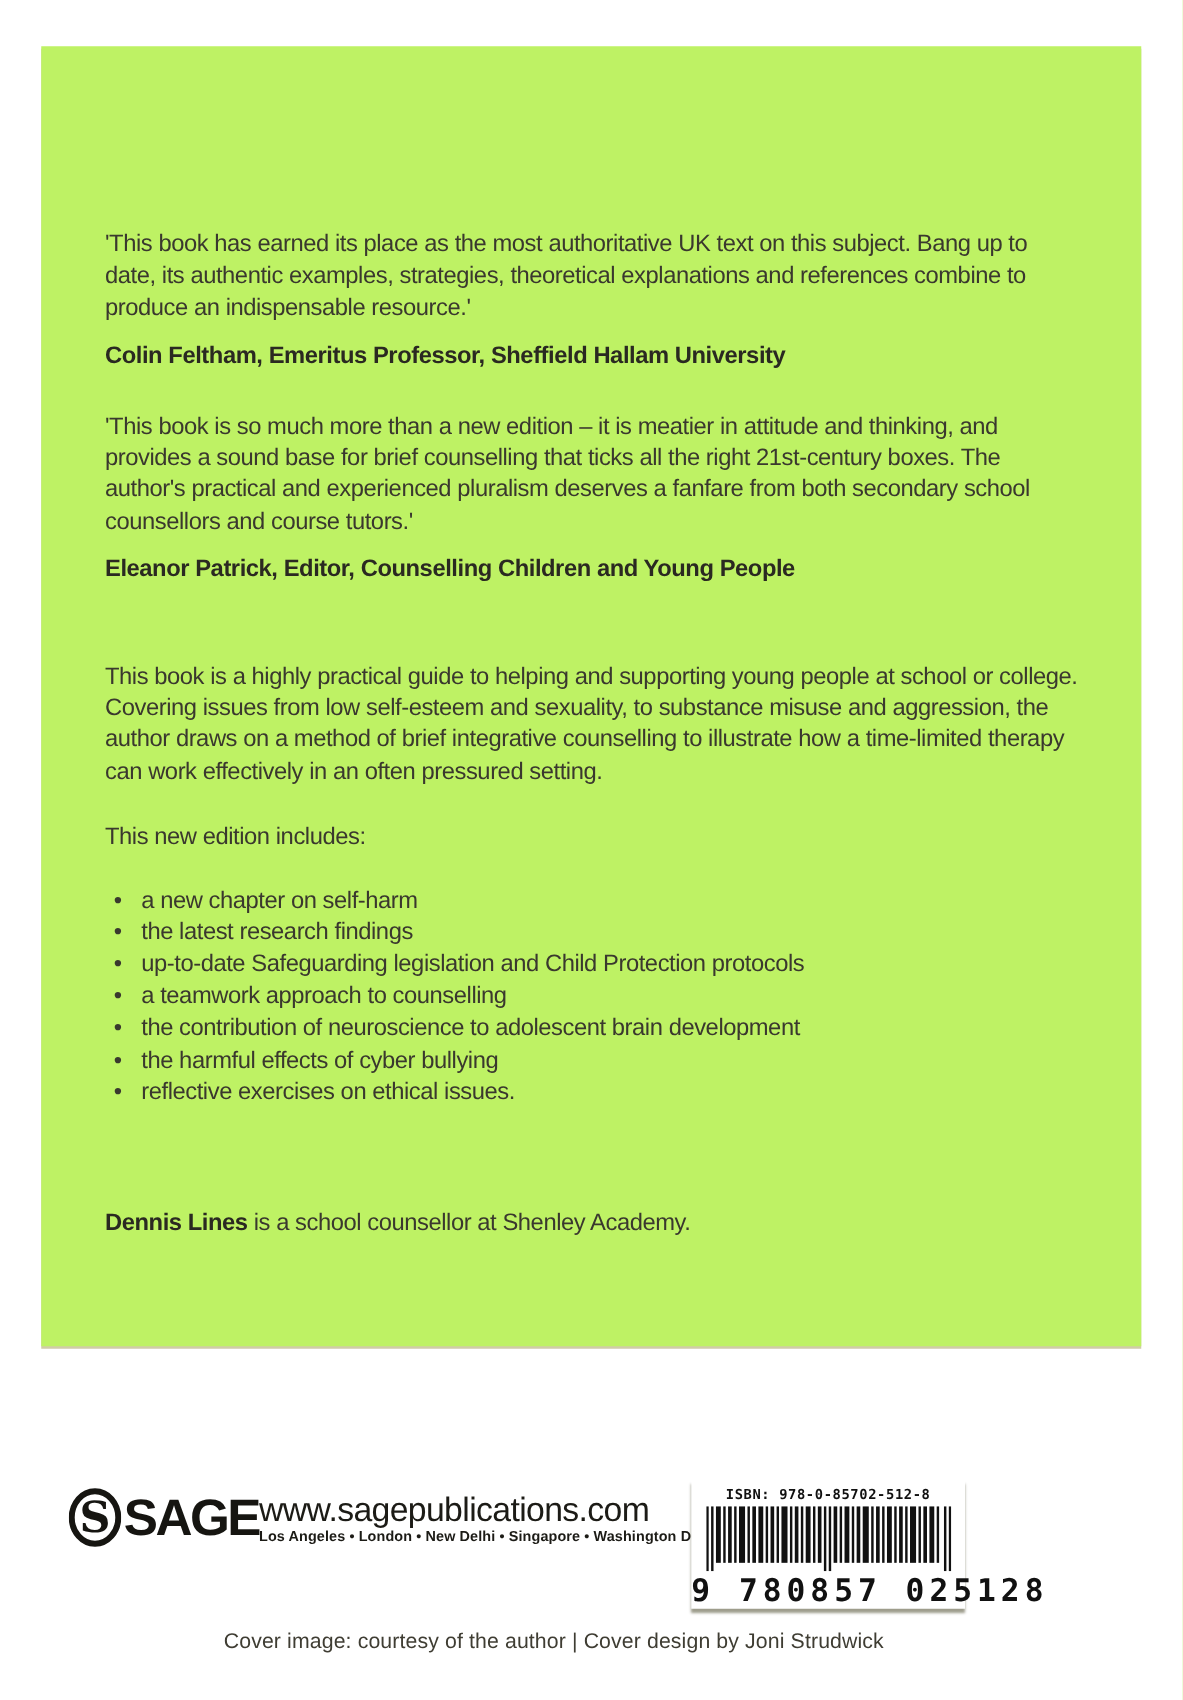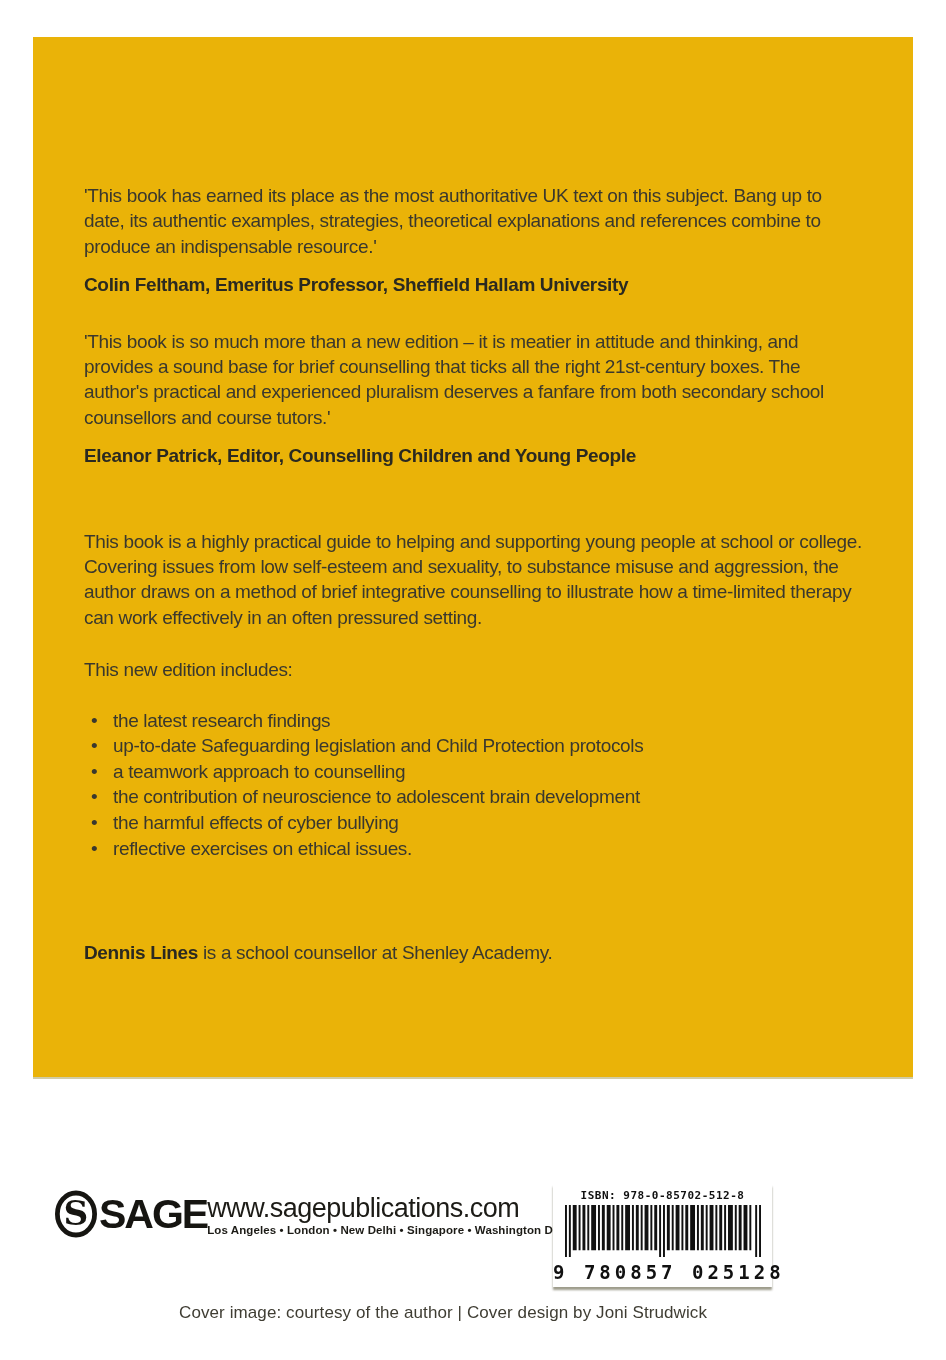--- a/index.html
+++ b/index.html
@@ -7,21 +7,21 @@
   body {
     width: 946px; height: 1360px;
     position: relative;
     font-family: "Liberation Sans", sans-serif;
     overflow: hidden;
   }
   .cover-card {
     position: absolute;
     left: 33px; top: 37px;
     width: 880px; height: 1040px;
-    background: #eab308;
+    background: #bef264;
     box-shadow: 0 2px 0 rgba(120,110,0,0.35);
   }
   .text-column {
     position: absolute;
     left: 51px; top: 146px;
     width: 782px;
     color: #3a382e;
     font-size: 19px;
     line-height: 25.4px;
     letter-spacing: -0.35px;
@@ -105,21 +105,21 @@
   .isbn-label {
     font-family: "DejaVu Sans Mono", monospace;
     font-weight: 700;
     font-size: 11px;
     letter-spacing: 0.5px;
     color: #111;
   }
   .ean-barcode { width: 196px; height: 52px; margin-top: 3px; display: inline-block; }
   .barcode-digits {
     font-family: "DejaVu Sans Mono", monospace;
-    font-size: 19px;
+    font-size: 25px;
     font-weight: 700;
     letter-spacing: 4px;
     color: #111;
     line-height: 22px;
     margin-top: 0px;
     white-space: nowrap;
   }
 </style>
 </head>
 <body>
@@ -131,20 +131,21 @@
     <p class="attribution">Colin Feltham, Emeritus Professor, Sheffield Hallam University</p>
 
     <p class="quote">'This book is so much more than a new edition – it is meatier in attitude and thinking, and provides a sound base for brief counselling that ticks all the right 21st-century boxes. The author's practical and experienced pluralism deserves a fanfare from both secondary school counsellors and course tutors.'</p>
     <p class="attribution">Eleanor Patrick, Editor, Counselling Children and Young People</p>
 
     <p class="description">This book is a highly practical guide to helping and supporting young people at school or college.  Covering issues from low self-esteem and sexuality, to substance misuse and aggression, the author draws on a method of brief integrative counselling to illustrate how a time-limited therapy can work effectively in an often pressured setting.</p>
 
     <p class="edition-intro">This new edition includes:</p>
 
     <ul class="bullets">
+        <li>a new chapter on self-harm</li>
         <li>the latest research findings</li>
         <li>up-to-date Safeguarding legislation and Child Protection protocols</li>
         <li>a teamwork approach to counselling</li>
         <li>the contribution of neuroscience to adolescent brain development</li>
         <li>the harmful effects of cyber bullying</li>
         <li>reflective exercises on ethical issues.</li>
       </ul>
 
 
     <p class="author-bio"><span class="author-name">Dennis Lines</span><span> is a school counsellor at Shenley Academy.</span></p>

